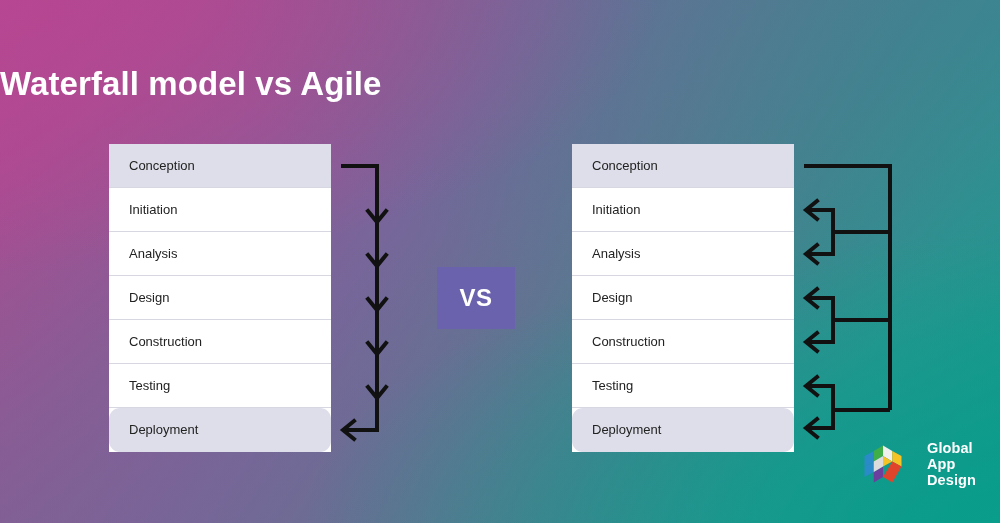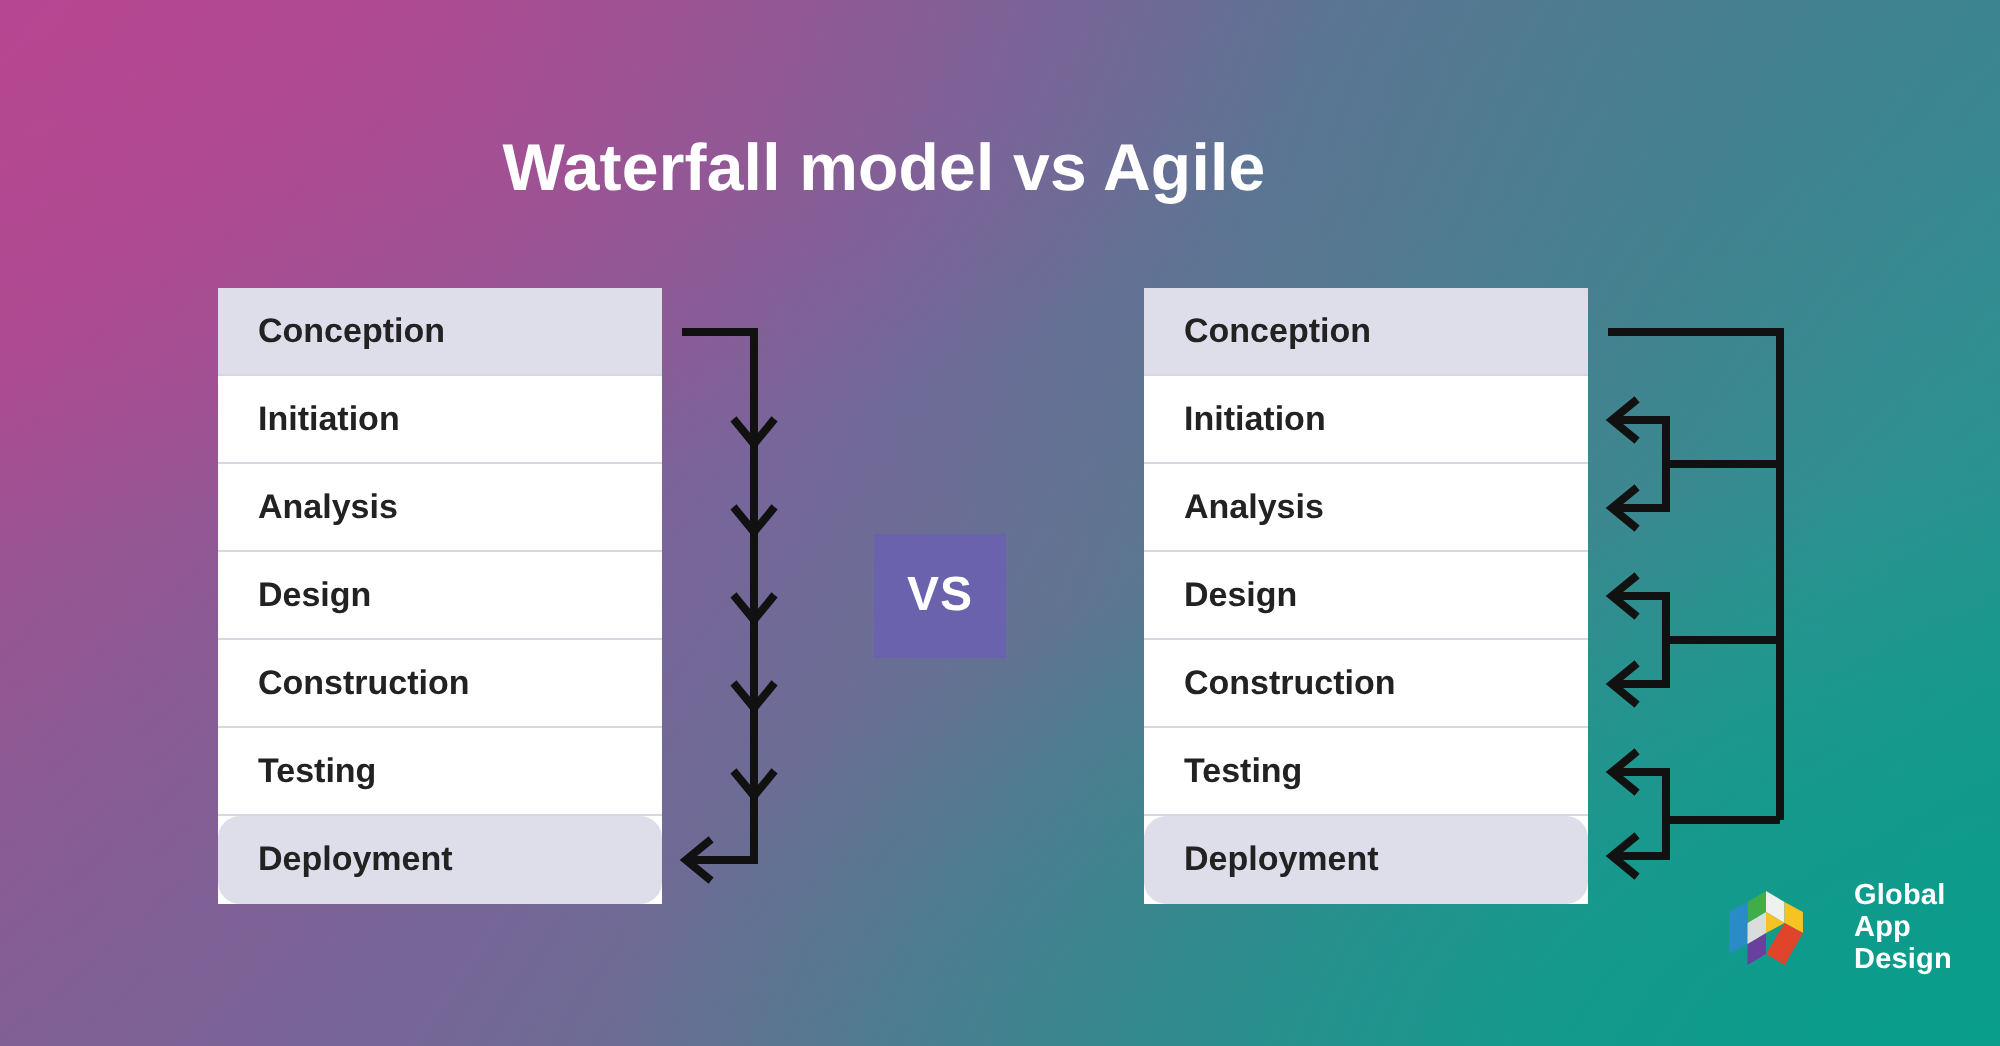--- a/index.html
+++ b/index.html
@@ -38,21 +38,21 @@
       radial-gradient(130% 110% at 100% 0%, rgba(62,129,146,0.55) 0%, rgba(62,129,146,0) 60%),
       radial-gradient(130% 110% at 0% 100%, rgba(119,101,148,0.5) 0%, rgba(119,101,148,0) 60%);
     pointer-events: none;
   }
 
   .title {
     position: absolute;
     left: 0;
     top: 64px;
     width: 884px;
-    text-align: center;
+    text-align: left;
     color: #ffffff;
     font-size: 33px;
     font-weight: bold;
     letter-spacing: 0.1px;
     line-height: 1.2;
   }
 
   .phase-table {
     position: absolute;
     top: 144px;
@@ -60,41 +60,40 @@
     background: #ffffff;
     box-sizing: border-box;
   }
   .phase-table.left  { left: 109px; }
   .phase-table.right { left: 572px; }
 
   .phase-row {
     height: 44px;
     line-height: 44px;
     padding-left: 20px;
-    font-size: 17px;
+    font-size: 13px;
     color: #222222;
     background: #ffffff;
     border-bottom: 1px solid #d7d7e2;
     box-sizing: border-box;
     white-space: nowrap;
-    font-weight: bold;
   }
   .phase-row.accent {
     background: #dedeea;
   }
   .phase-row:last-child {
     border-bottom: none;
     border-radius: 11px;
   }
 
   .vs-badge {
     position: absolute;
     left: 437px;
     top: 267px;
-    width: 66px;
+    width: 78px;
     height: 62px;
     background: #6a62ac;
     color: #ffffff;
     font-size: 24px;
     font-weight: bold;
     display: flex;
     align-items: center;
     justify-content: center;
     letter-spacing: 0.5px;
   }

